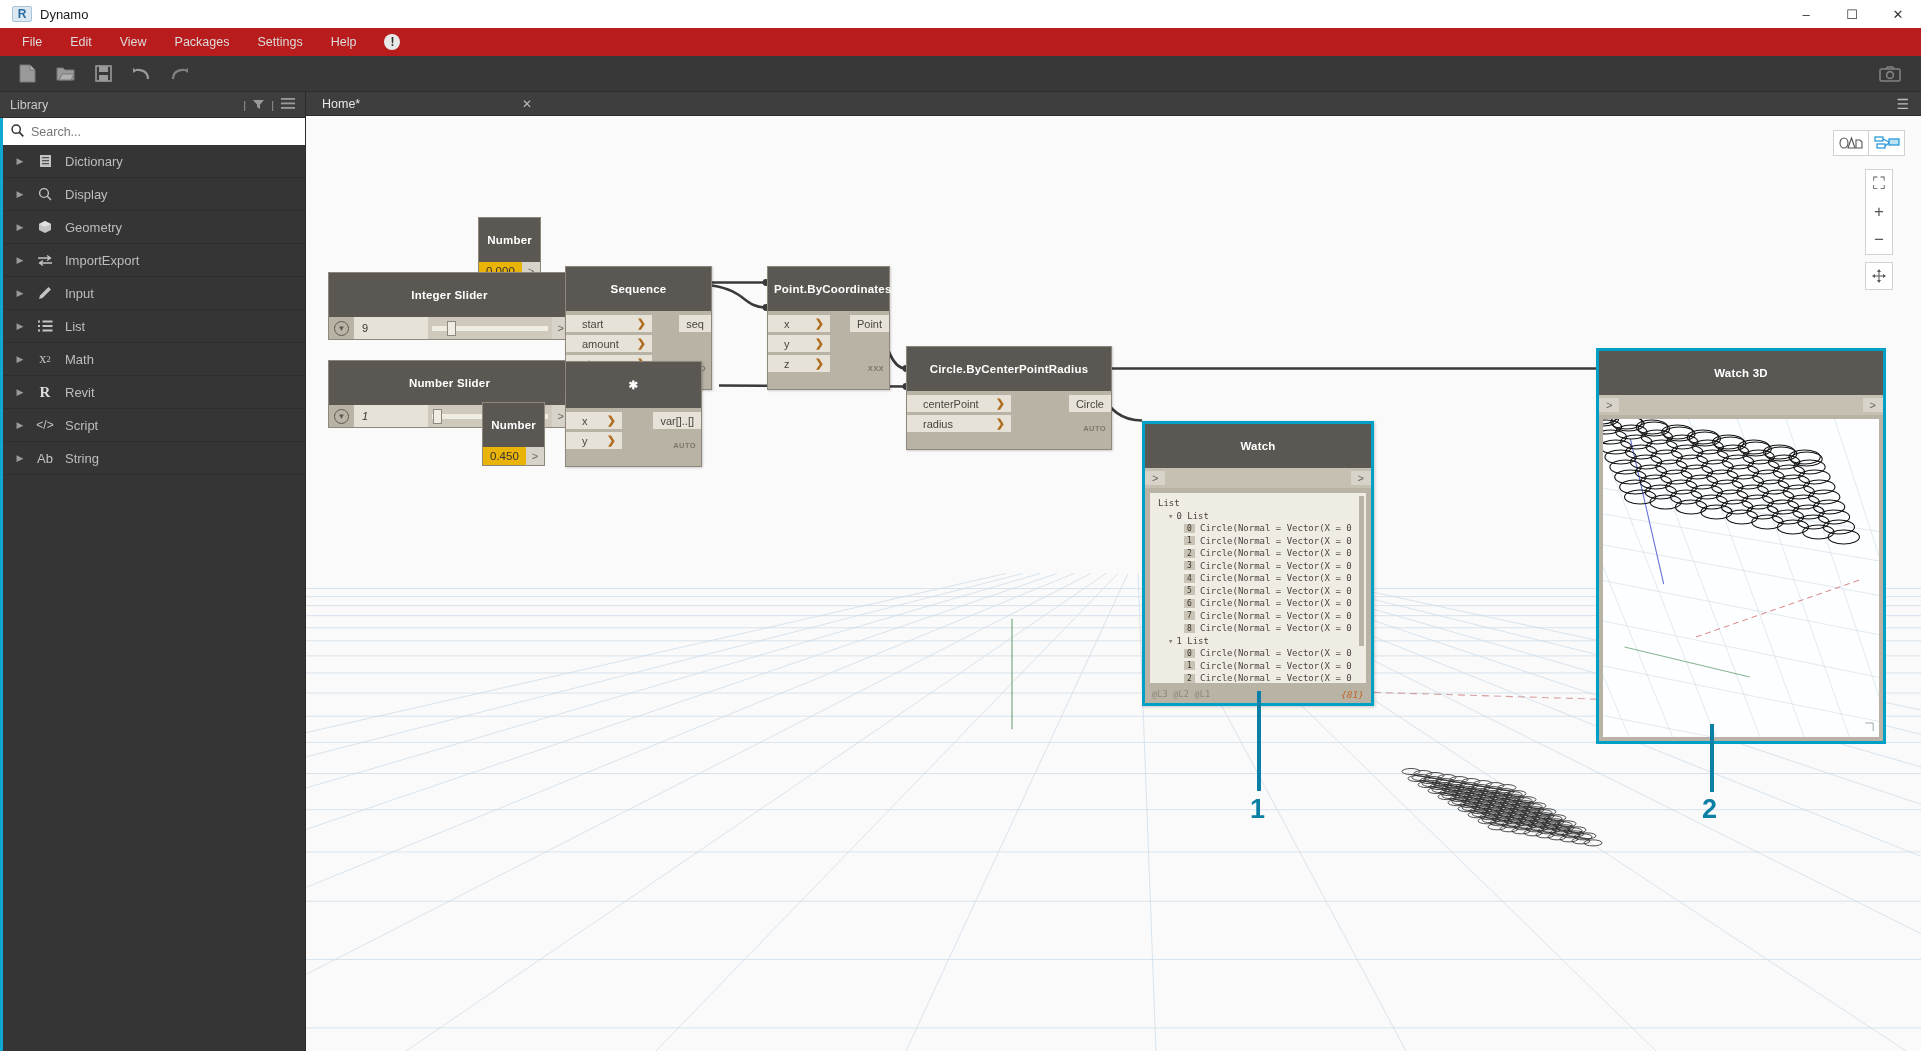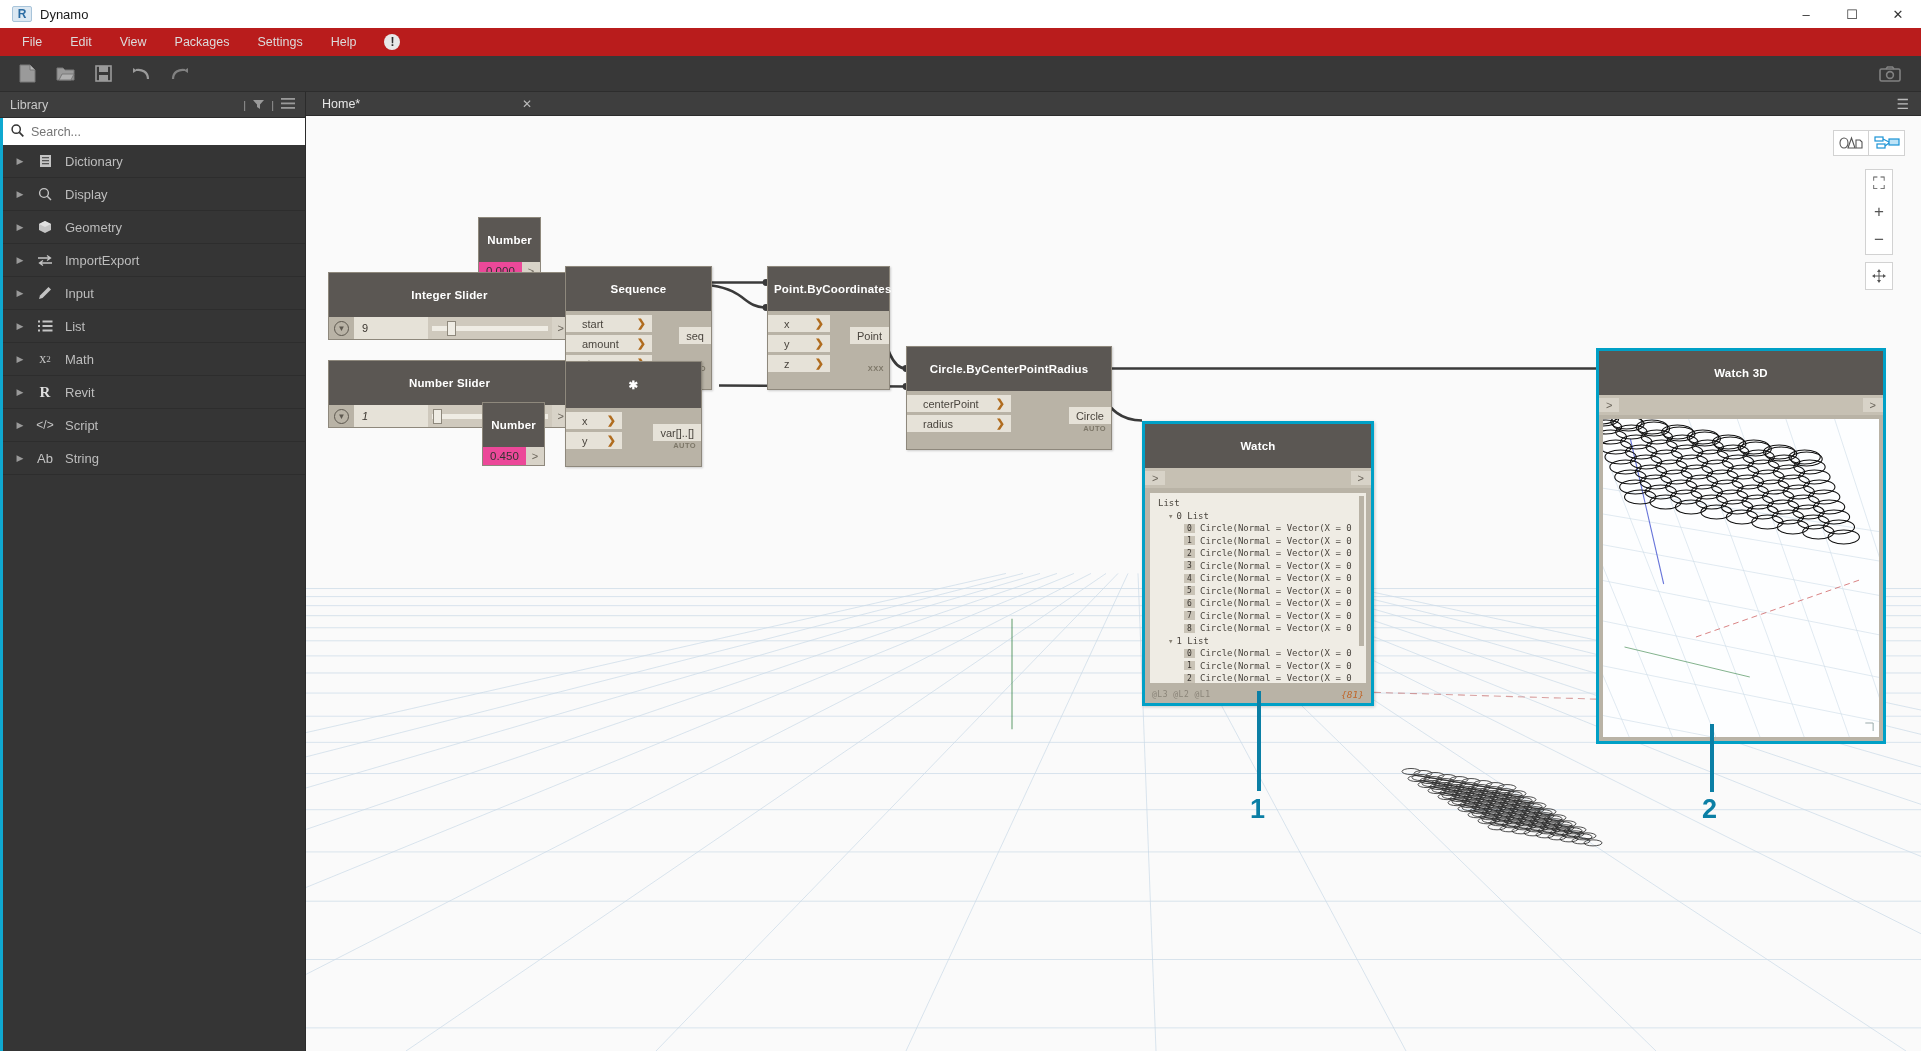--- a/index.html
+++ b/index.html
@@ -73,36 +73,36 @@
   
   .bg3d { position:absolute; inset:0; overflow:hidden; }
 
   
   .node { position:absolute; background:#b9b3a6; border:1px solid #8e887c;
     box-shadow:1px 1px 2px rgba(0,0,0,.18); }
   .node-title { background:#5b5753; color:#fff; font-size:11.5px; font-weight:bold;
     text-align:center; padding:16px 6px; letter-spacing:.2px; }
   .node-body { display:flex; position:relative; }
   .ports-in { display:flex; flex-direction:column; padding-top:4px; }
-  .ports-out { display:flex; flex-direction:column; padding-top:16px;
+  .ports-out { display:flex; flex-direction:column; padding-top:4px;
     margin-left:auto; align-items:flex-end; }
   .port { background:#e6e2d8; color:#4a453e; font-size:11px; height:17px;
     display:flex; align-items:center; margin-bottom:3px; white-space:nowrap; }
   .port.in { padding:0 6px 0 16px; min-width:86px; }
   .port.in .chev { margin-left:auto; color:#b06c1e; font-weight:bold;
     font-size:11px; padding-left:16px; }
   .port.out { padding:0 7px; }
   .node-auto { position:absolute; right:5px; bottom:2px; color:#7d7768;
     font-size:7.5px; font-weight:bold; letter-spacing:.4px; }
   .node-spacer { height:14px; }
 
   
   .num-node { position:absolute; background:#b9b3a6; border:1px solid #8e887c; }
   .num-row { display:flex; align-items:stretch; }
-  .num-val { background:#ec4899; color:#333; font-size:11.5px; padding:3px 7px;
+  .num-val { background:#eab308; color:#333; font-size:11.5px; padding:3px 7px;
     min-width:42px; text-align:left; }
   .num-out { background:#d8d3c8; color:#6a645a; font-size:11px; padding:3px 6px;
     display:flex; align-items:center; }
 
   
   .slider-node { position:absolute; background:#b9b3a6; border:1px solid #8e887c; }
   .slider-row { display:flex; align-items:center; background:#e6e2d8; }
   .sl-caret { width:25px; height:22px; display:flex; align-items:center;
     justify-content:center; background:#b9b3a6; }
   .sl-caret .circ { width:15px; height:15px; border:1.5px solid #5d584f;

